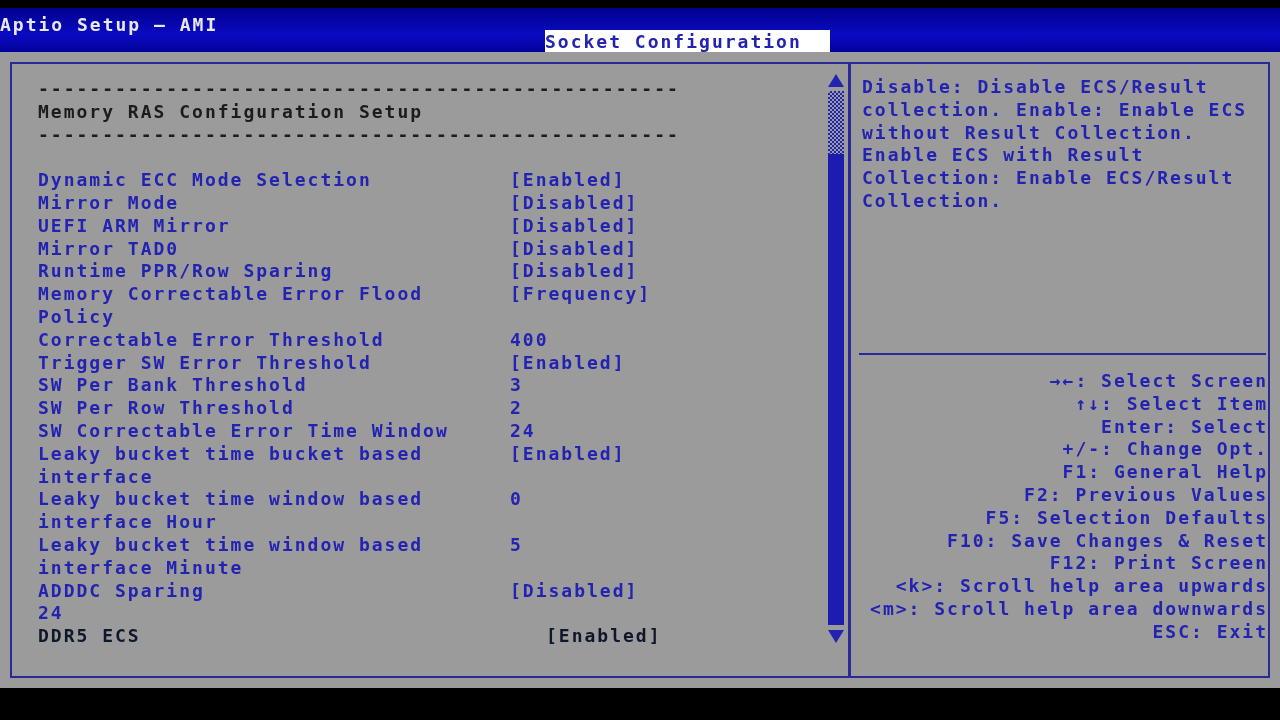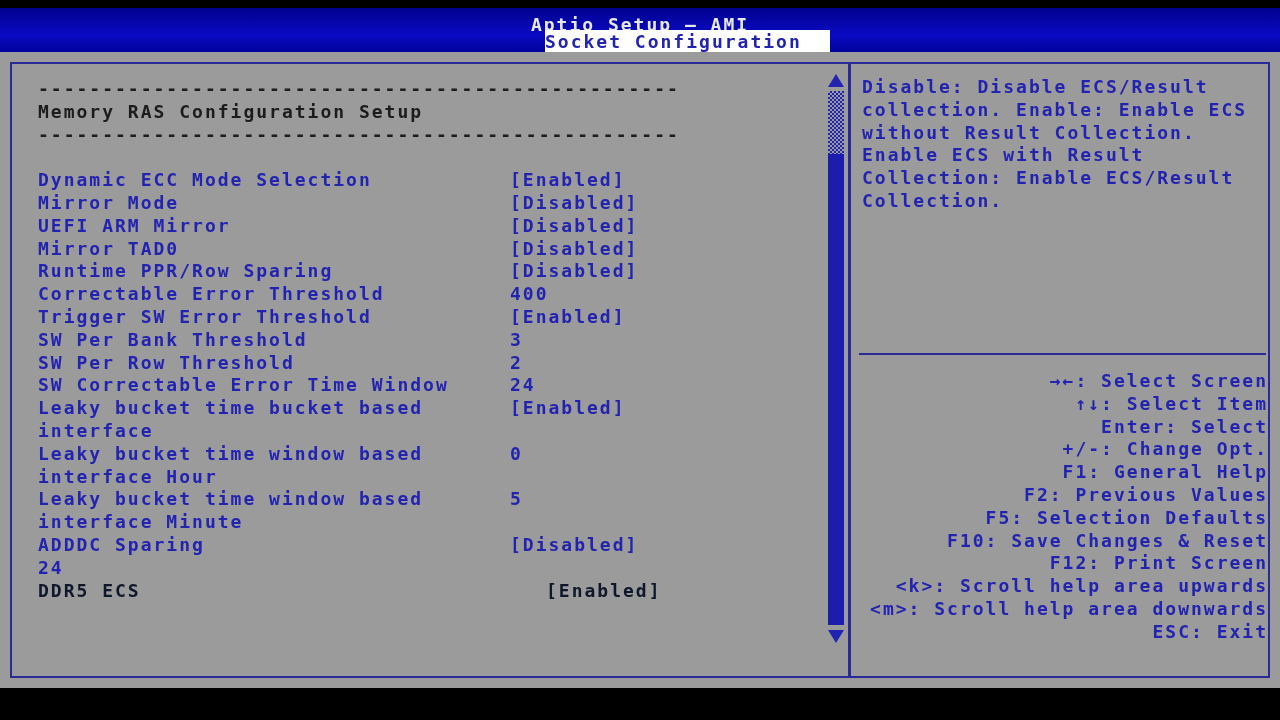--- a/index.html
+++ b/index.html
@@ -6,21 +6,21 @@
   .screen{
     position:relative;width:1280px;height:720px;overflow:hidden;background:#000;
     font-family:"DejaVu Sans Mono","Liberation Mono",monospace;
     font-weight:bold;font-size:18px;letter-spacing:2px;
     -webkit-font-smoothing:none;
   }
   
   .titlebar{
     position:absolute;left:0;top:8px;width:1280px;height:44px;
     background:linear-gradient(180deg,#01018f 0%,#0a0ac2 60%,#02029d 100%);
-    color:#e8e8e8;text-align:center;
+    color:#e8e8e8;
   }
   .titlebar span{display:inline-block;margin-top:6px;}
   .tab{
     position:absolute;left:545px;top:30px;width:285px;height:22px;
     background:#ffffff;color:#2323b1;text-align:left;line-height:23px;
   }
   
   .main{position:absolute;left:0;top:52px;width:1280px;height:636px;background:#9b9b9b;}
   .frame{position:absolute;left:10px;top:10px;width:1256px;height:612px;border:2px solid #2a2a96;}
   
@@ -82,20 +82,24 @@
             <span class="lab">UEFI ARM Mirror</span>
             <span class="val">[Disabled]</span>
           </div>
           <div class="row opt">
             <span class="lab">Mirror TAD0</span>
             <span class="val">[Disabled]</span>
           </div>
           <div class="row opt">
             <span class="lab">Runtime PPR/Row Sparing</span>
             <span class="val">[Disabled]</span>
+          </div>
+          <div class="row opt">
+            <span class="lab">Memory Correctable Error Flood Policy</span>
+            <span class="val">[Frequency]</span>
           </div>
           <div class="row opt">
             <span class="lab">Correctable Error Threshold</span>
             <span class="val">400</span>
           </div>
           <div class="row opt">
             <span class="lab">Trigger SW Error Threshold</span>
             <span class="val">[Enabled]</span>
           </div>
           <div class="row opt">

